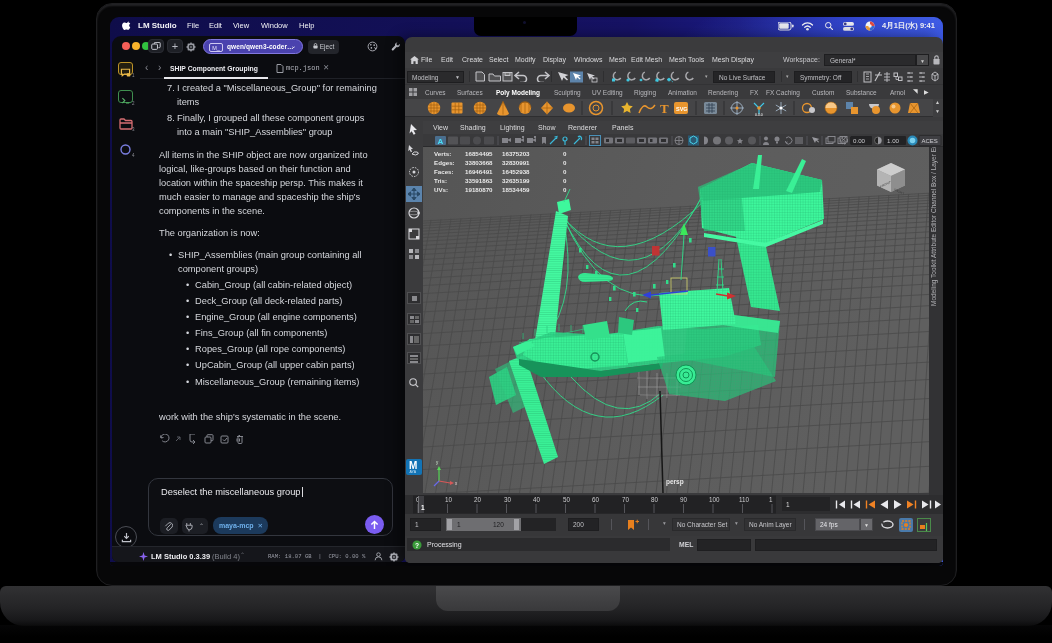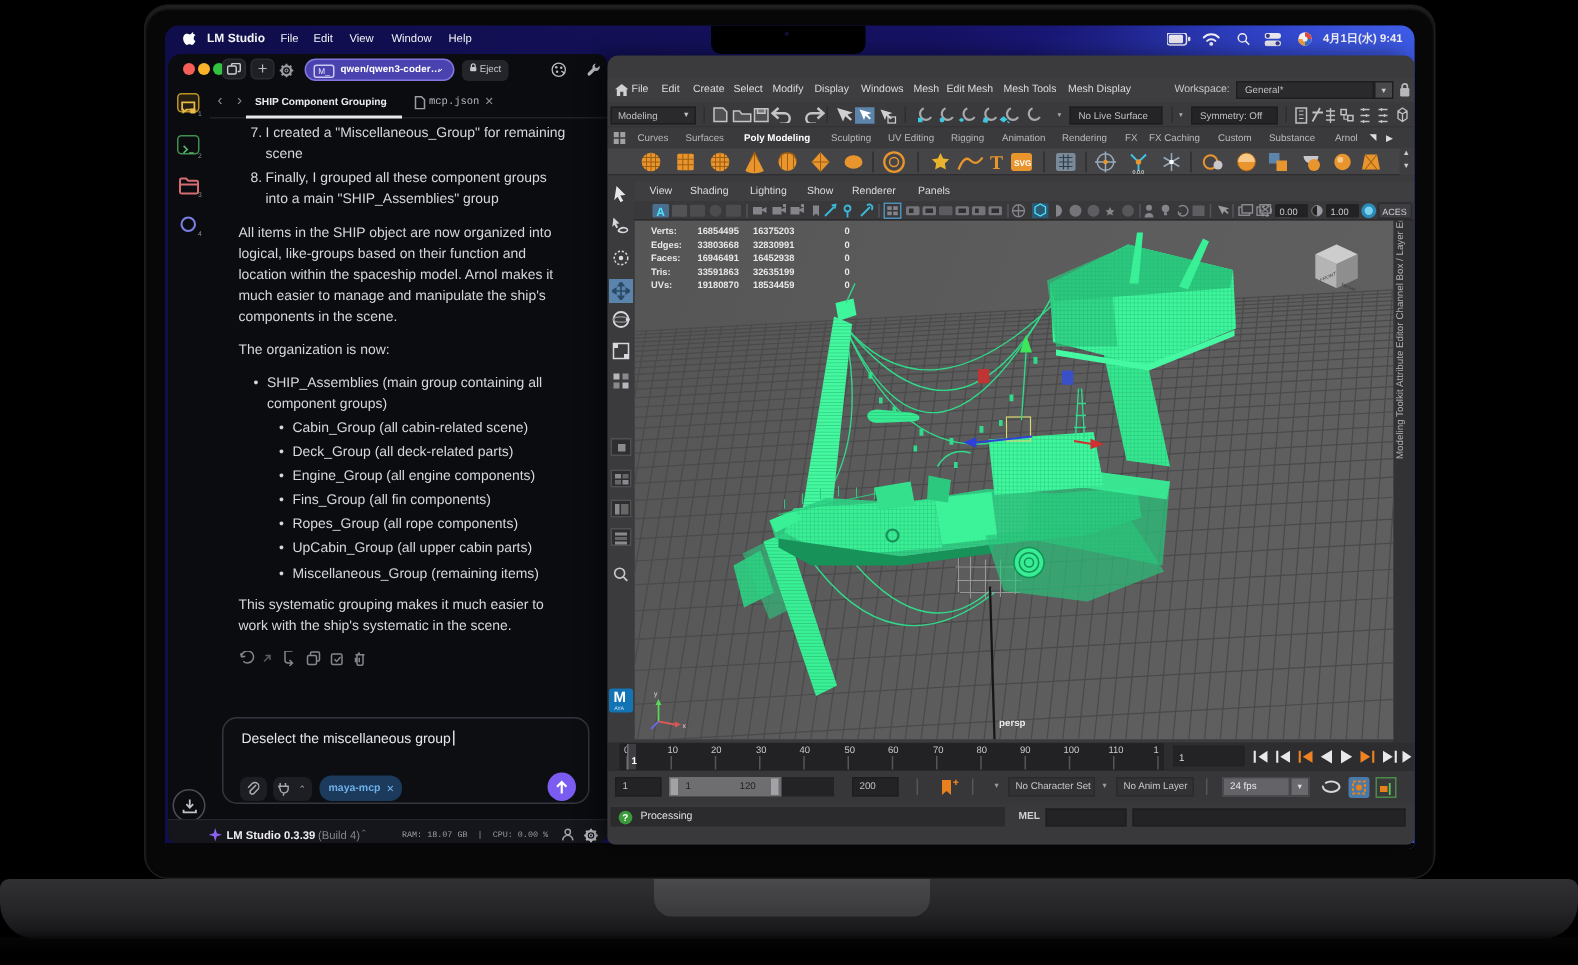--- a/index.html
+++ b/index.html
@@ -214,40 +214,39 @@
         <svg width="11" height="11" viewBox="0 0 12 12" style="margin:5px 0 0 5px">
             <path d="M6 1 v6 M3.5 4.5 L6 7 l2.5-2.5" stroke="#c0c2ca" stroke-width="1.3" fill="none"></path>
             <path d="M1.5 8.5 v2 h9 v-2" stroke="#c0c2ca" stroke-width="1.3" fill="none"></path>
           </svg>
       </div>
     </div>
 
     <div id="chat">
       <span class="ct" style="left:27px;top:1px">7.</span>
         <span class="ct" style="left:37px;top:1px">I created a "Miscellaneous_Group" for remaining</span>
-      <span class="ct" style="left:37px;top:15px">scene</span>
+      <span class="ct" style="left:37px;top:15px">items</span>
       <span class="ct" style="left:27px;top:31px">8.</span>
         <span class="ct" style="left:37px;top:31px">Finally, I grouped all these component groups</span>
       <span class="ct" style="left:37px;top:45px">into a main "SHIP_Assemblies" group</span>
       <span class="ct" style="left:19px;top:68px">All items in the SHIP object are now organized into</span>
       <span class="ct" style="left:19px;top:82px">logical, like-groups based on their function and</span>
-      <span class="ct" style="left:19px;top:96px">location within the spaceship model. Arnol makes it</span>
-      <span class="ct" style="left:19px;top:110px">much easier to manage and manipulate the ship's</span>
+      <span class="ct" style="left:19px;top:96px">location within the spaceship persp. This makes it</span>
+      <span class="ct" style="left:19px;top:110px">much easier to manage and spaceship the ship's</span>
       <span class="ct" style="left:19px;top:124px">components in the scene.</span>
       <span class="ct" style="left:19px;top:146px">The organization is now:</span>
       <span class="ct bullet" style="left:38px;top:168px">SHIP_Assemblies (main group containing all</span>
       <span class="ct" style="left:38px;top:182px">component groups)</span>
-      <span class="ct bullet" style="left:55px;top:198px">Cabin_Group (all cabin-related scene)</span>
+      <span class="ct bullet" style="left:55px;top:198px">Cabin_Group (all cabin-related object)</span>
       <span class="ct bullet" style="left:55px;top:214px">Deck_Group (all deck-related parts)</span>
       <span class="ct bullet" style="left:55px;top:230px">Engine_Group (all engine components)</span>
       <span class="ct bullet" style="left:55px;top:246px">Fins_Group (all fin components)</span>
       <span class="ct bullet" style="left:55px;top:262px">Ropes_Group (all rope components)</span>
       <span class="ct bullet" style="left:55px;top:278px">UpCabin_Group (all upper cabin parts)</span>
       <span class="ct bullet" style="left:55px;top:295px">Miscellaneous_Group (remaining items)</span>
-      <span class="ct" style="left:19px;top:316px">This systematic grouping makes it much easier to</span>
       <span class="ct" style="left:19px;top:330px">work with the ship's systematic in the scene.</span>
       <svg class="abs" style="left:19px;top:354px" width="90" height="10" viewBox="0 0 90 10">
         <g stroke="#84868e" stroke-width="1" fill="none">
           <path d="M1 5 a4 4 0 1 1 1.2 2.8 M1 5 l-0.5-2.5 M1 5 l2.5-.5" transform="translate(1,-1)"></path>
           <path d="M17 7 l4-4 m0 3 v-3 h-3" stroke="#5a5c64"></path>
           <path d="M31 2 h5 m-5 0 v6 a2 2 0 0 0 2 2 h3 m-2-2 l2 2 -2 2" transform="translate(0,-2)"></path>
           <rect x="46" y="3" width="6" height="6" rx="1"></rect>
             <path d="M48 3 V1.5 a.8.8 0 0 1 .8-.8 h4.4 a.8.8 0 0 1 .8.8 v4.4 a.8.8 0 0 1-.8.8 H52"></path>
           <rect x="62" y="2" width="7" height="7" rx="1"></rect>
             <path d="M64 5.5 l1.5 1.5 2.5-3" stroke-width="1"></path>

